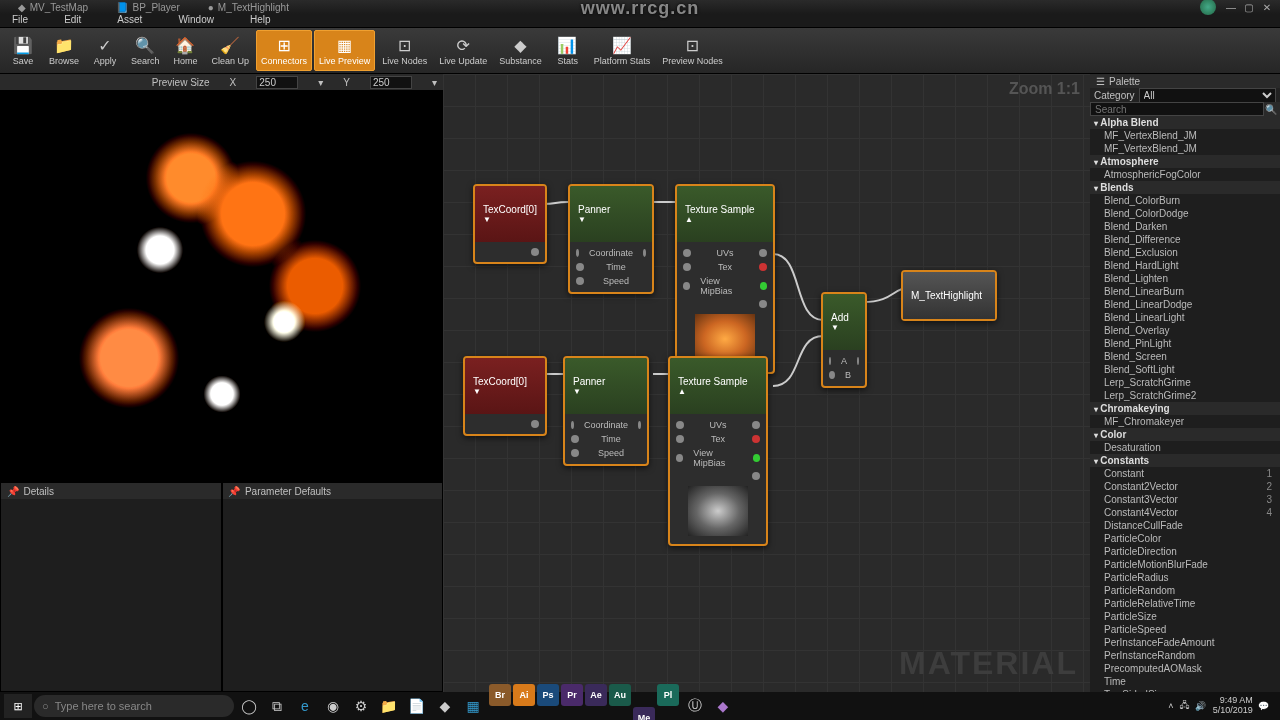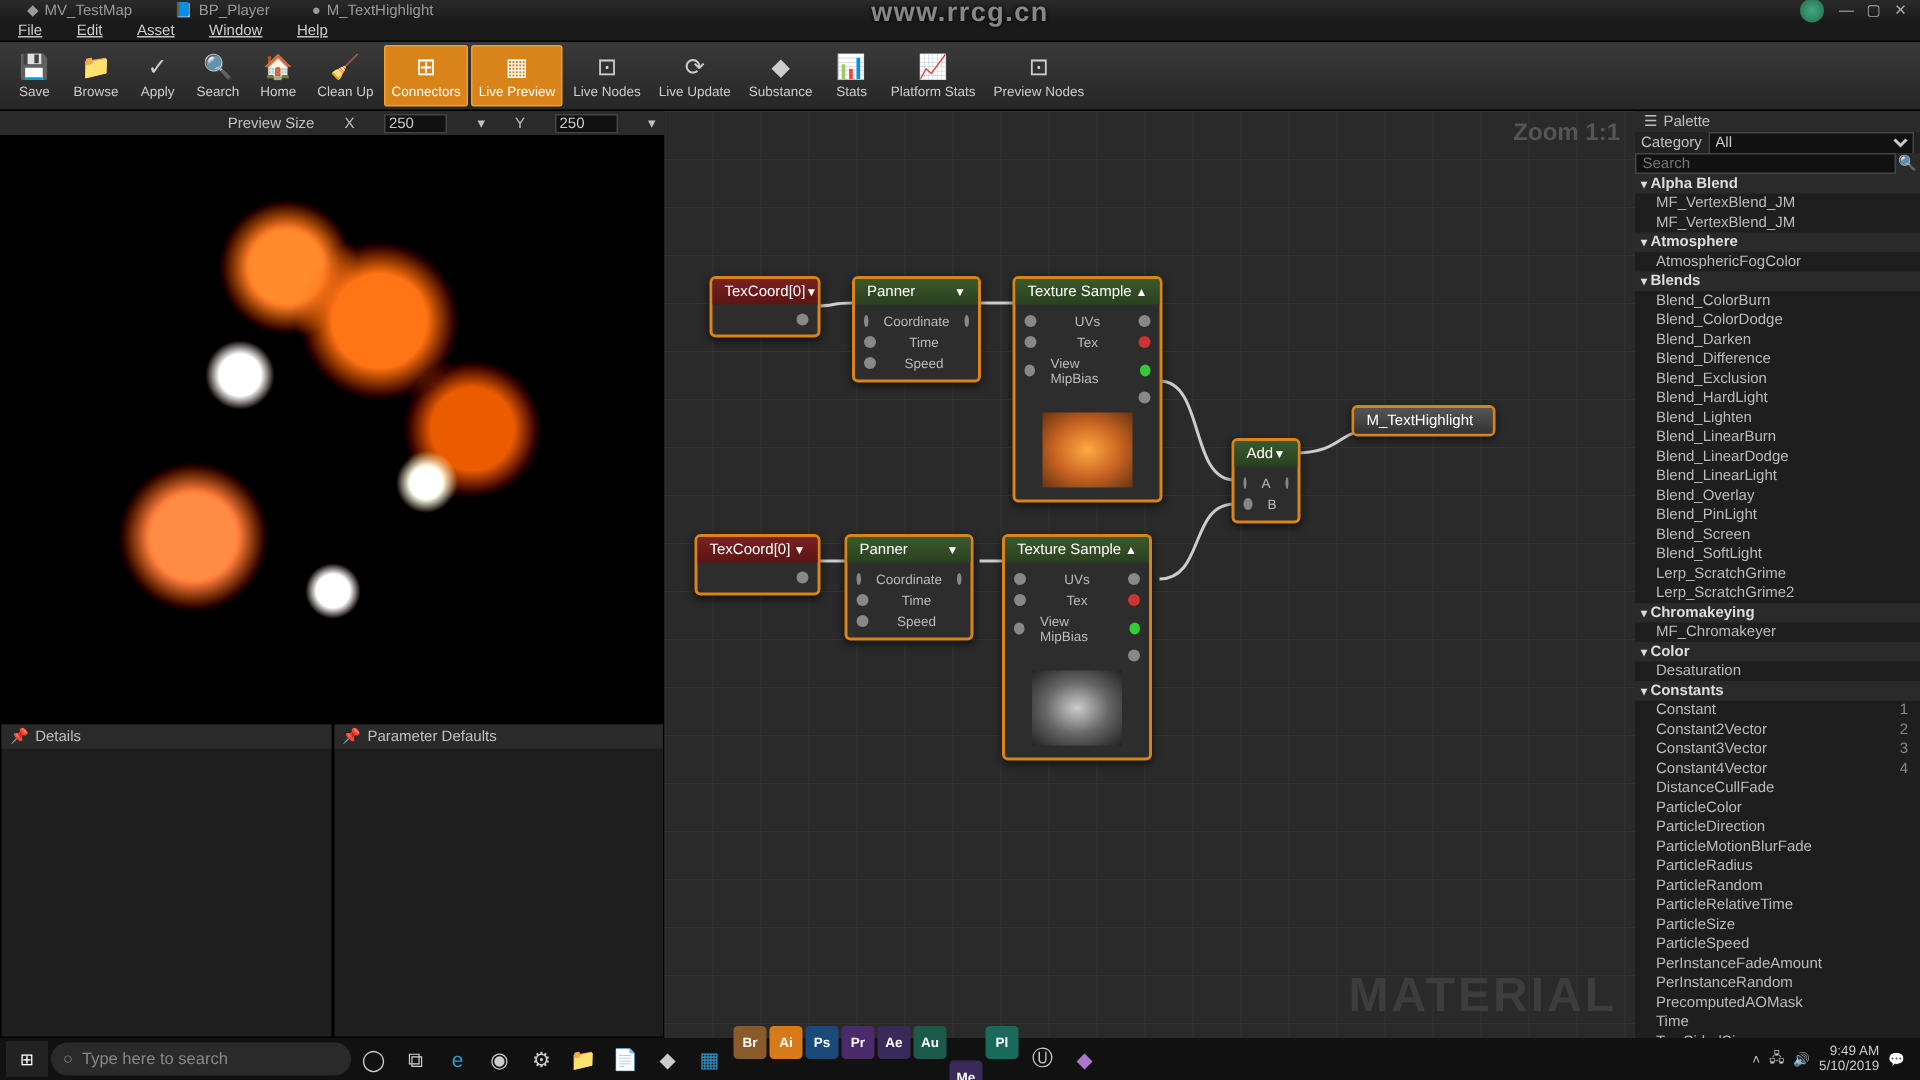--- a/index.html
+++ b/index.html
@@ -6,21 +6,21 @@
 body { background: #1a1a1a; color: #c0c0c0; font-size: 11px; overflow: hidden; width: 1280px; height: 720px; position: relative; }
 
 
 .titlebar { height: 14px; background: linear-gradient(#2a2a2a,#1a1a1a); display: flex; align-items: center; padding: 0 4px; }
 .titlebar .tab { padding: 0 14px; color: #999; font-size: 10px; display: flex; align-items: center; gap: 4px; }
 .titlebar .spacer { flex: 1; }
 .titlebar .winbtn { width: 18px; text-align: center; font-size: 10px; color: #aaa; }
 .titlebar .circle { width: 16px; height: 16px; border-radius: 50%; background: radial-gradient(#4a8,#264); margin-right: 6px; }
 
 
-.menubar { height: 14px; background: #1a1a1a; border-bottom: 1px solid #000; display: flex; align-items: center; padding: 0 4px; gap: 7px; text-decoration: underline; }
+.menubar { height: 14px; background: #1a1a1a; border-bottom: 1px solid #000; display: flex; align-items: flex-start; padding: 0 4px; gap: 20px; }
 .menubar .item { padding: 0 8px; font-size: 10px; color: #ccc; }
 
 
 .toolbar { height: 46px; background: linear-gradient(#3a3a3a,#262626); border-bottom: 1px solid #000; display: flex; align-items: stretch; padding: 2px 4px; gap: 2px; }
 .tool { display: flex; flex-direction: column; align-items: center; justify-content: center; min-width: 38px; padding: 2px 4px; border: 1px solid transparent; border-radius: 2px; }
 .tool.active { background: #d8841a; border-color: #f0a030; }
 .tool .ico { width: 20px; height: 20px; display: flex; align-items: center; justify-content: center; font-size: 16px; color: #ccc; }
 .tool.active .ico { color: #fff; }
 .tool .lbl { font-size: 9px; color: #ccc; margin-top: 1px; white-space: nowrap; }
 .tool.active .lbl { color: #fff; }
@@ -49,21 +49,21 @@
   #0a0604;
   filter: contrast(1.4); }
 
 
 .details { height: 210px; display: flex; }
 .details .panel { flex: 1; border: 1px solid #000; background: #1e1e1e; }
 .details .panel .hdr { height: 16px; background: #2a2a2a; padding: 0 6px; font-size: 10px; display: flex; align-items: center; gap: 4px; }
 
 
 .node { position: absolute; background: #2d2d2d; border: 2px solid #d8841a; border-radius: 4px; box-shadow: 0 2px 6px rgba(0,0,0,.6); }
-.node .nhdr { padding: 3px 8px; font-size: 10px; color: #fff; border-radius: 2px 2px 0 0; display: flex; align-items: center; justify-content: space-between; }
+.node .nhdr { padding: 18px 8px; font-size: 10px; color: #fff; border-radius: 2px 2px 0 0; display: flex; align-items: flex-start; justify-content: space-between; flex-direction: column; }
 .node .nhdr.red { background: linear-gradient(#7a2020,#5a1515); }
 .node .nhdr.green { background: linear-gradient(#3a5a2a,#2a4020); }
 .node .nhdr.gray { background: linear-gradient(#555,#333); }
 .node .nbody { padding: 4px 6px; }
 .node .row { display: flex; align-items: center; justify-content: space-between; padding: 2px 0; font-size: 9px; color: #bbb; gap: 8px; }
 .node .pin { width: 8px; height: 8px; border-radius: 50%; background: #888; }
 .node .pin.in { margin-right: 2px; }
 .node .pin.out { margin-left: 2px; }
 .node .pin.red { background: #c33; }
 .node .pin.green { background: #3c3; }

